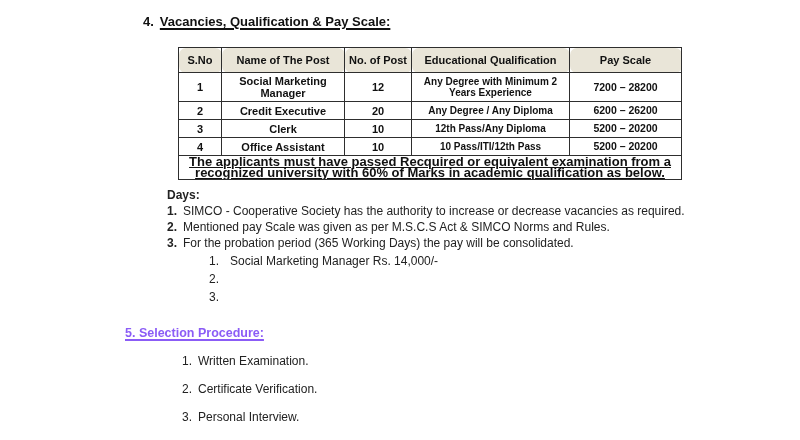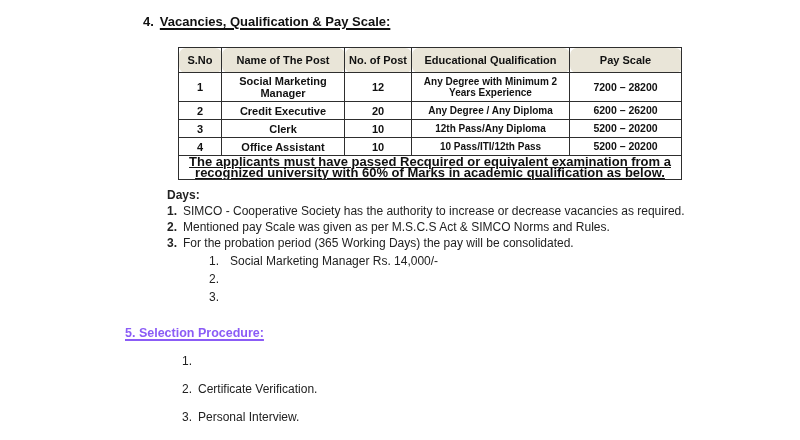--- a/index.html
+++ b/index.html
@@ -133,20 +133,21 @@
     <div class="sub-item">
       <span class="num">3.</span>
     </div>
   </div>
 
   <div class="h5">5. Selection Procedure:</div>
 
   <div class="sec5-list">
     <div class="sec5-item">
       <span class="num">1.</span>
+      <span>Written Examination.</span>
     </div>
     <div class="sec5-item">
       <span class="num">2.</span>
       <span>Certificate Verification.</span>
     </div>
     <div class="sec5-item">
       <span class="num">3.</span>
       <span>Personal Interview.</span>
     </div>
   </div>

